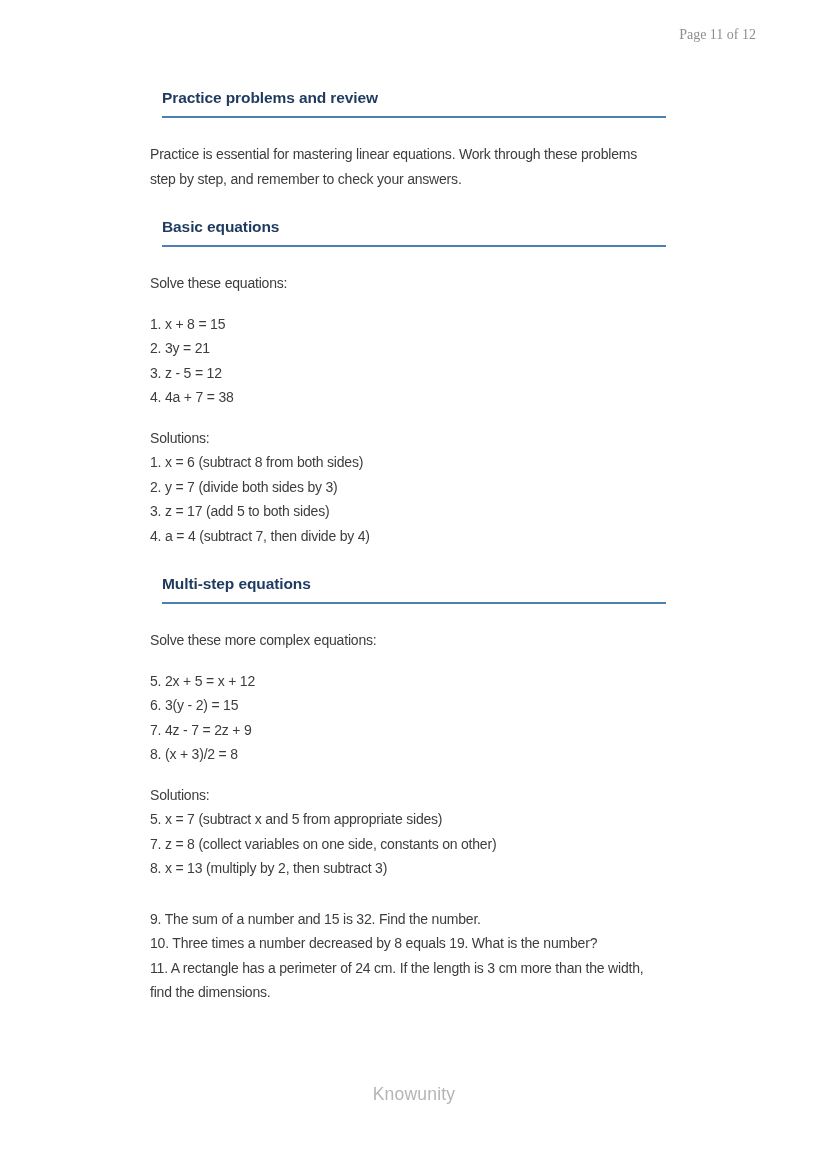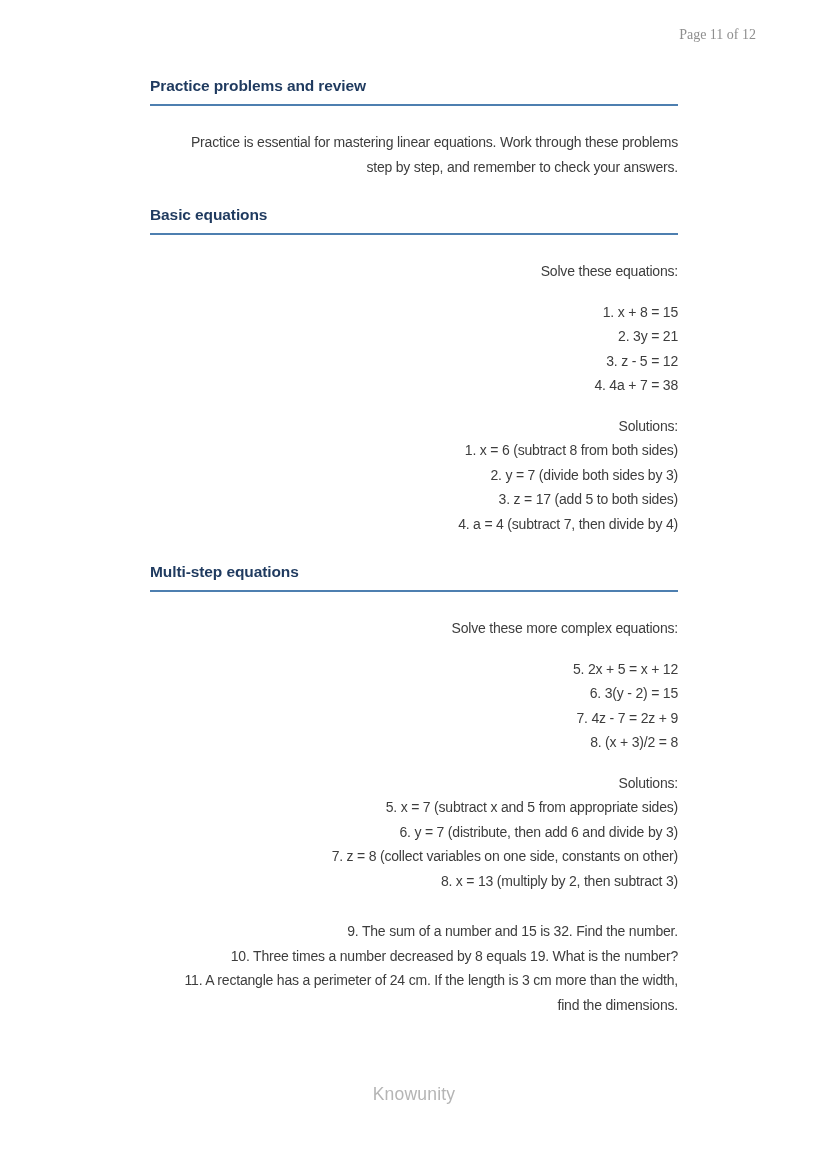--- a/index.html
+++ b/index.html
@@ -21,38 +21,37 @@
     color: var(--page-label-color, #8e8e8e);
   }
   .content {
     position: absolute;
     left: 150px;
     top: 76px;
     width: 528px;
   }
   .section + .section { margin-top: 26px; }
   .section-heading {
-    margin: 0;
+    margin: 12px;
     font-size: 15.5px;
     font-weight: 700;
     line-height: 19px;
     letter-spacing: -0.1px;
     color: var(--heading-color, #1f3a5f);
     padding-bottom: 9px;
     border-bottom: 2px solid var(--rule-color, #4d7fb0);
   }
   .section-heading + .block { margin-top: 24px; }
   .block + .block { margin-top: 16px; }
   .line {
     font-size: 14px;
     line-height: 24.5px;
     letter-spacing: -0.2px;
     color: var(--body-color, #3d3d3d);
     white-space: nowrap;
-    text-align: right;
   }
   .footer-brand {
     position: absolute;
     left: 0;
     right: 0;
     bottom: 25px;
     text-align: center;
     font-size: 17.5px;
     letter-spacing: 0.2px;
     color: var(--footer-color, #b5b5b5);
@@ -98,21 +97,20 @@
         </div>
         <div class="block">
           <div class="line">5. 2x + 5 = x + 12</div>
           <div class="line">6. 3(y - 2) = 15</div>
           <div class="line">7. 4z - 7 = 2z + 9</div>
           <div class="line">8. (x + 3)/2 = 8</div>
         </div>
         <div class="block">
           <div class="line">Solutions:</div>
           <div class="line">5. x = 7 (subtract x and 5 from appropriate sides)</div>
-          <div class="line">6. y = 7 (distribute, then add 6 and divide by 3)</div>
           <div class="line">7. z = 8 (collect variables on one side, constants on other)</div>
           <div class="line">8. x = 13 (multiply by 2, then subtract 3)</div>
         </div>
       </section>
       <section class="section">
         <div class="block">
           <div class="line">9. The sum of a number and 15 is 32. Find the number.</div>
           <div class="line">10. Three times a number decreased by 8 equals 19. What is the number?</div>
           <div class="line">11. A rectangle has a perimeter of 24 cm. If the length is 3 cm more than the width,</div>
           <div class="line">find the dimensions.</div>

